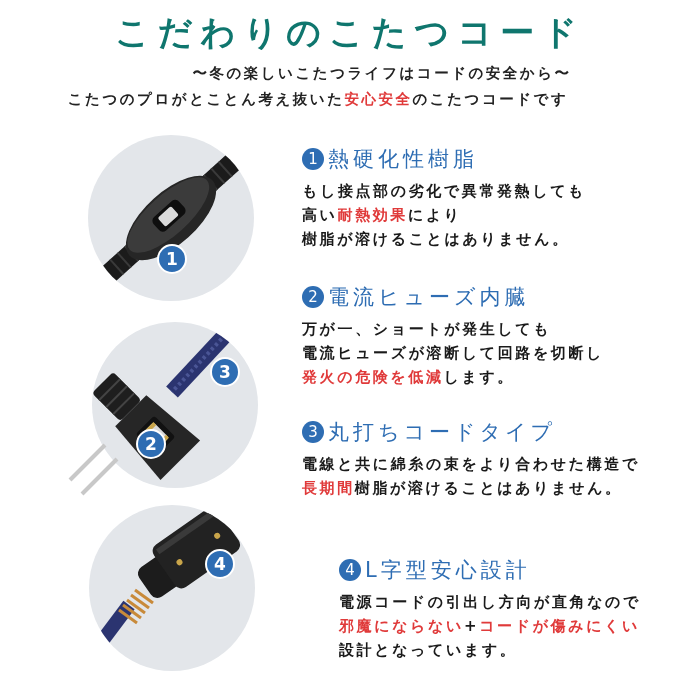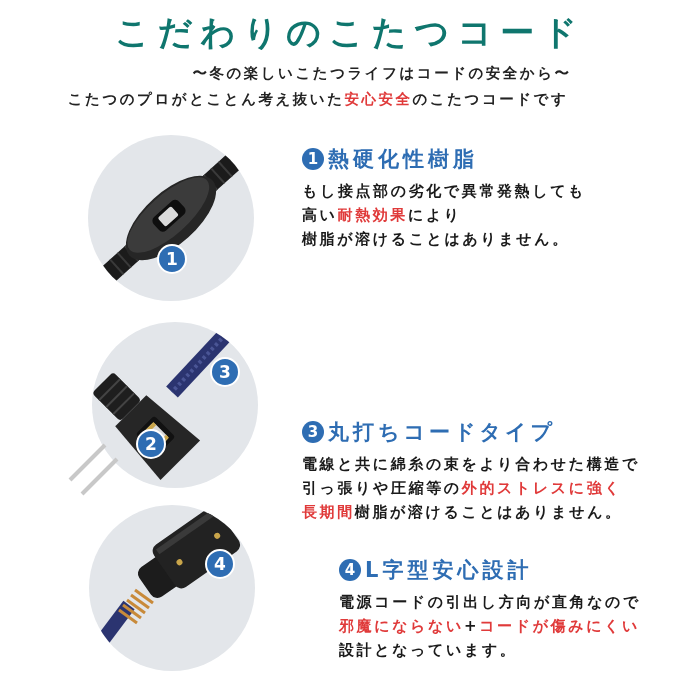--- a/index.html
+++ b/index.html
@@ -10,21 +10,21 @@
   .subtitle { position: absolute; top: 64px; left: 0; width: 700px; text-align: center;
               font-size: 14.5px; font-weight: bold; letter-spacing: 2.5px; color: #222; padding-left: 32px; }
   .tagline { position: absolute; top: 90px; left: 0; width: 636px; text-align: center;
              font-size: 14.5px; font-weight: bold; letter-spacing: 2.5px; color: #222; }
   .red { color: #e03a3a; }
   .circle { position: absolute; border-radius: 50%; background: #e3e6ea; overflow: hidden; }
   .badge { position: absolute; width: 26px; height: 26px; border-radius: 50%;
            background: #2e6db3; color: #fff; border: 2px solid #fff;
            font-size: 17px; font-weight: bold; text-align: center; line-height: 26px; }
   .feature { position: absolute; left: 302px; width: 398px; }
-  .f-head { font-size: 21px; font-weight: bold; color: #2e6db3; letter-spacing: 4px; white-space: nowrap; }
+  .f-head { font-size: 21px; font-weight: normal; color: #2e6db3; letter-spacing: 4px; white-space: nowrap; }
   .f-num { display: inline-block; width: 22px; height: 22px; border-radius: 50%;
            background: #2e6db3; color: #fff; font-size: 15px; text-align: center; line-height: 22px;
            letter-spacing: 0; vertical-align: 2px; margin-right: 4px; }
   .f-body { margin-top: 6px; font-size: 15px; font-weight: bold; line-height: 24px;
             letter-spacing: 2.6px; color: #1a1a1a; white-space: nowrap; }
   svg { position: absolute; left: 0; top: 0; }
 </style>
 </head>
 <body>
 
@@ -105,27 +105,32 @@
 <div class="feature" style="top:145px;">
   <div class="f-head"><span class="f-num">1</span><span>熱硬化性樹脂</span></div>
   <div class="f-body">
     <div>もし接点部の劣化で異常発熱しても</div>
     <div><span>高い</span><span class="red">耐熱効果</span><span>により</span></div>
     <div>樹脂が溶けることはありません。</div>
   </div>
 </div>
 
 <div class="feature" style="top:283px;">
+  <div class="f-head"><span class="f-num">2</span><span>電流ヒューズ内臓</span></div>
+  <div class="f-body">
+    <div>万が一、ショートが発生しても</div>
+    <div>電流ヒューズが溶断して回路を切断し</div>
+    <div><span class="red">発火の危険を低減</span><span>します。</span></div>
+  </div>
 </div>
 
 <div class="feature" style="top:418px;">
   <div class="f-head"><span class="f-num">3</span><span>丸打ちコードタイプ</span></div>
   <div class="f-body">
     <div>電線と共に綿糸の束をより合わせた構造で</div>
-    <div><span>引っ張りや圧縮等の</span><span class="red">外的ストレスに強く</span></div>
     <div><span class="red">長期間</span><span>樹脂が溶けることはありません。</span></div>
   </div>
 </div>
 
 <div class="feature" style="top:556px;margin-left:37px;">
   <div class="f-head"><span class="f-num">4</span><span>L字型安心設計</span></div>
   <div class="f-body">
     <div>電源コードの引出し方向が直角なので</div>
     <div><span class="red">邪魔にならない</span><span>+</span><span class="red">コードが傷みにくい</span></div>
     <div>設計となっています。</div>

